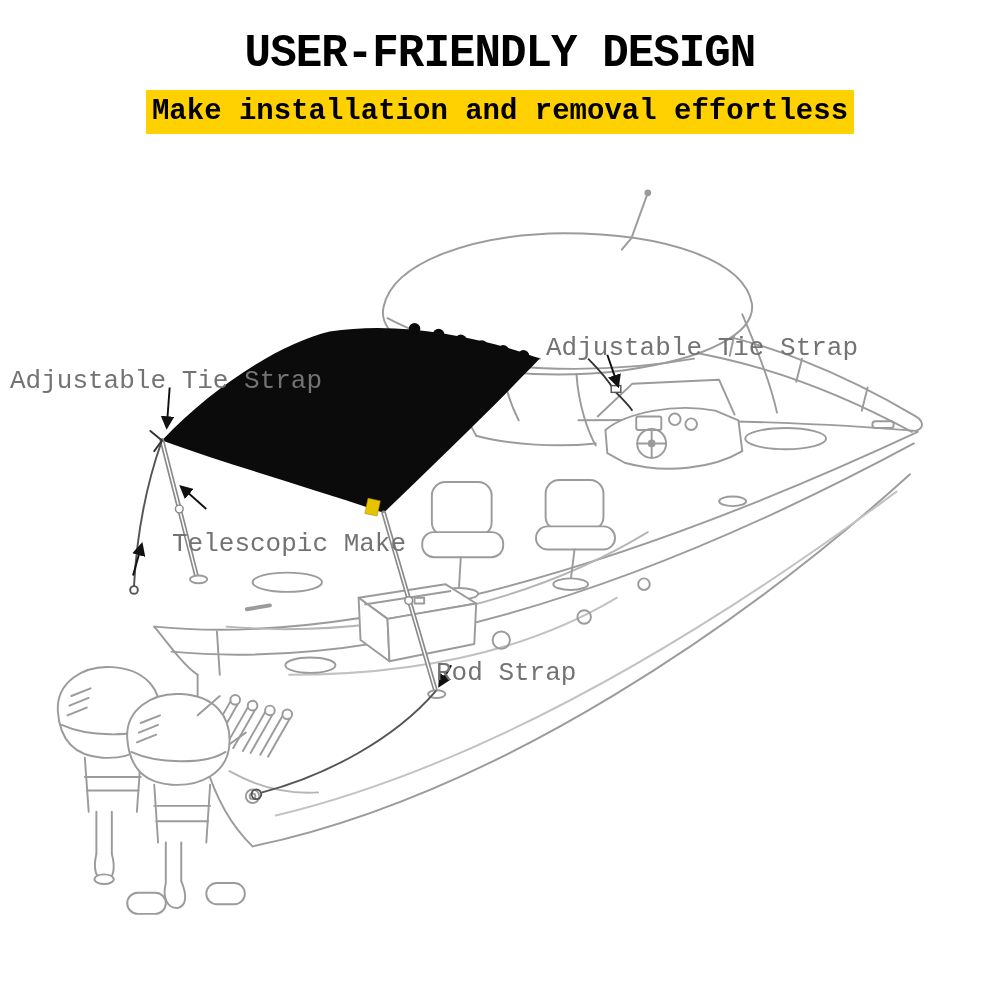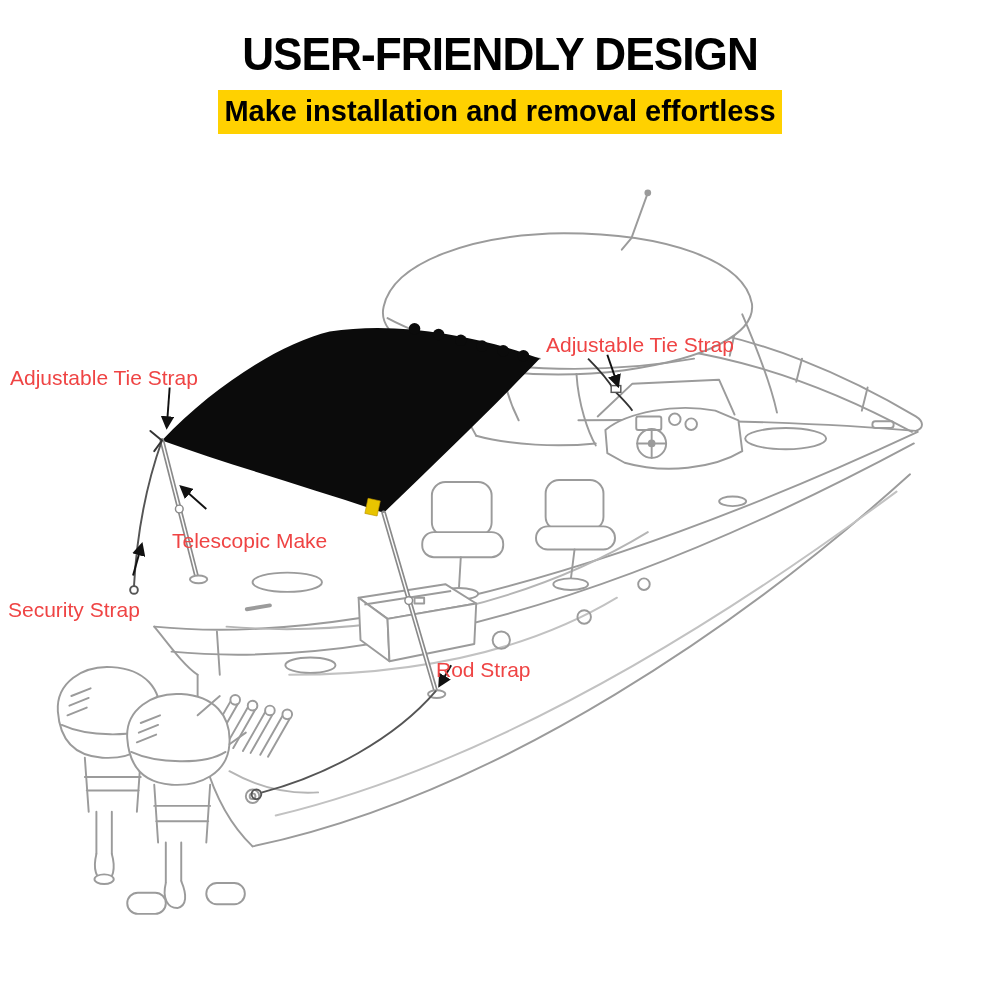--- a/index.html
+++ b/index.html
@@ -1,25 +1,25 @@
 <!DOCTYPE html>
 <html><head>
 <meta charset="utf-8">
 <style>
   html,body{margin:0;padding:0;background:#ffffff;}
   .page{position:relative;width:964px;height:1000px;background:#ffffff;overflow:hidden;
-        font-family:Liberation Sans, sans-serif;color:#000;}
+        font-family:Liberation Mono, monospace;color:#000;}
   .hdr{position:absolute;top:0;left:0;width:1000px;text-align:center;z-index:3;}
   .hdr h1{margin:30px 0 0 0;font-size:46px;line-height:1.05;font-weight:900;
           letter-spacing:-1px;color:#000;transform:scaleX(0.96);}
   .sub-wrap{margin-top:12px;}
   .sub{display:inline-block;background:#FFD100;color:#000;font-size:29px;font-weight:700;
        padding:5px 6px;line-height:1.15;}
   .art{position:absolute;inset:0;z-index:1;}
-  .label{position:absolute;z-index:2;font-size:21px;font-weight:400;white-space:nowrap;color:#ef4444;}
+  .label{position:absolute;z-index:2;font-size:26px;font-weight:400;white-space:nowrap;color:#737373;}
   #label-tie-left{left:10px;top:366px;}
   #label-tie-right{left:546px;top:333px;}
   #label-pole{left:172px;top:529px;}
   #label-security{left:8px;top:598px;}
   #label-rod{left:436px;top:658px;}
 </style>
 </head>
 <body>
 
 <div class="page">
@@ -200,16 +200,15 @@
       <line x1="630" y1="368" x2="641" y2="400" marker-end="url(#ah)"></line>
       <line x1="214" y1="528" x2="188" y2="505" marker-end="url(#ah)"></line>
       <line x1="138" y1="597" x2="147" y2="565" marker-end="url(#ah)"></line>
       <line x1="468" y1="690" x2="456" y2="711" marker-end="url(#ah)"></line>
     </g>
   </svg>
 
   <div class="label" id="label-tie-left">Adjustable Tie Strap</div>
   <div class="label" id="label-tie-right">Adjustable Tie Strap</div>
   <div class="label" id="label-pole">Telescopic Make</div>
-  <div class="label" id="label-security">Security Strap</div>
   <div class="label" id="label-rod">Rod Strap</div>
 
 </div>
 
 </body></html>

